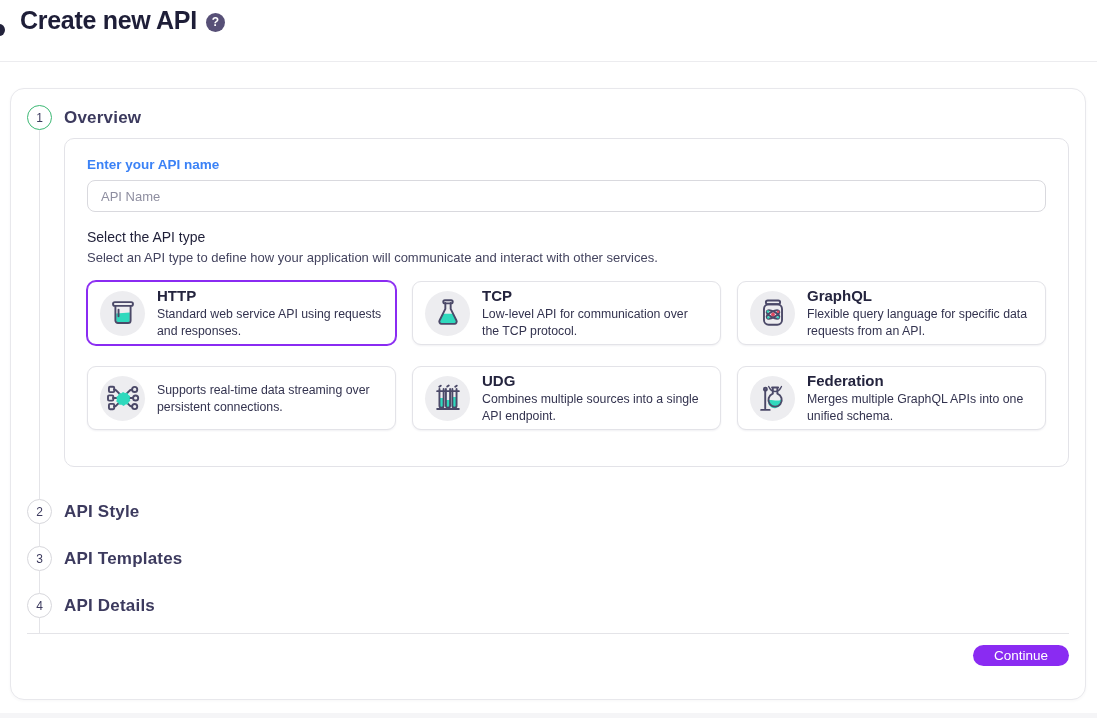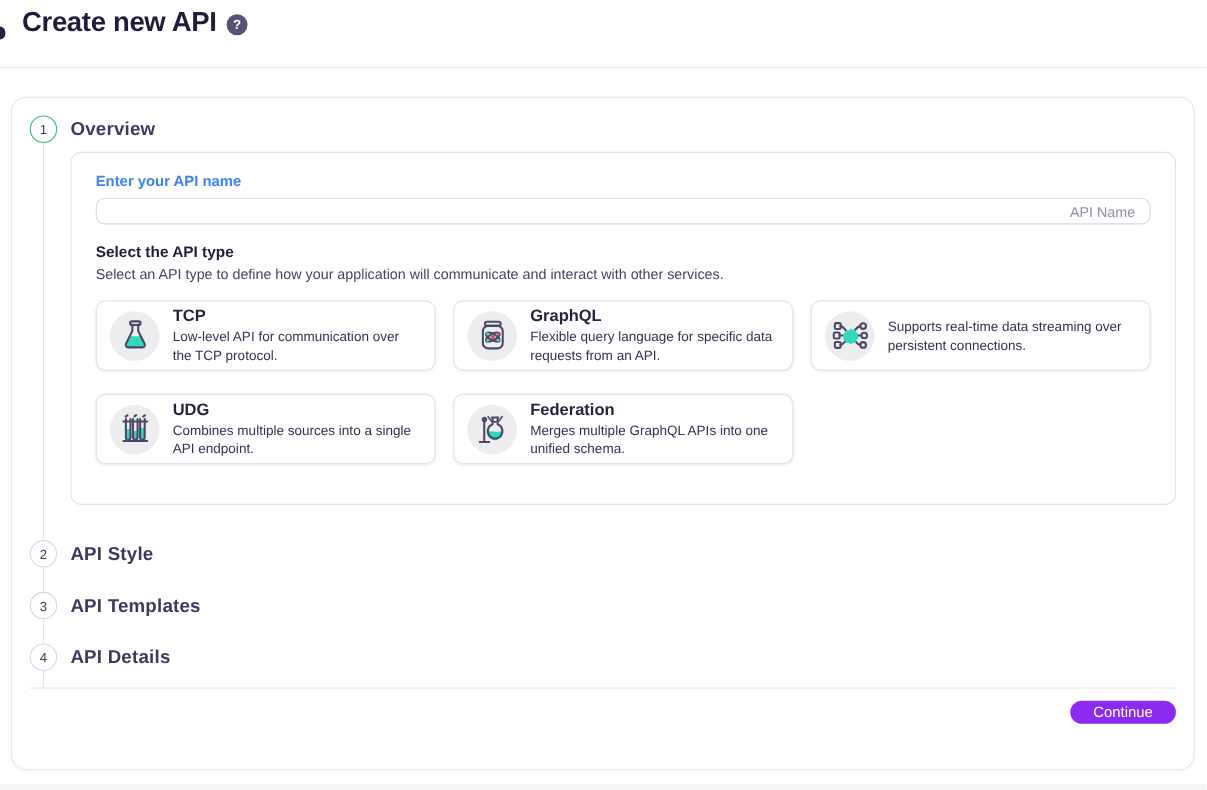--- a/index.html
+++ b/index.html
@@ -36,25 +36,25 @@
                 letter-spacing:0.2px; }
   .step-first { min-height:0; }
   .step-first .step-body { padding-bottom:32px; }
   .step-collapsed { height:47px; }
   .step-last { height:40px; }
 
   
   .panel { margin-top:8px; border:1px solid #e3e3e8; border-radius:10px;
            padding:18px 22px 36px 22px; background:#fff; }
   .field-label { font-size:13.5px; font-weight:bold; color:#3b82f6; margin-bottom:8px; }
-  .text-input { width:100%; height:24px; border:1px solid #d9d9de; border-radius:8px;
+  .text-input { width:100%; height:32px; border:1px solid #d9d9de; border-radius:8px;
                 padding:0 13px; font-size:13px; color:#24243e; outline:none;
-                font-family:"Liberation Sans", sans-serif; background:#fff;text-align:right; }
+                font-family:"Liberation Sans", sans-serif; background:#fff; }
   .text-input::placeholder { color:#8e8ea0; }
-  .section-title { font-size:14px; font-weight:bold; color:#1f1f38; margin-top:17px; }
+  .section-title { font-size:14px; font-weight:normal; color:#1f1f38; margin-top:17px; }
   .section-desc { font-size:13px; color:#44445f; margin-top:5px; }
 
   .type-grid { display:grid; grid-template-columns:repeat(3,1fr); gap:21px 16px;
                margin-top:16px; }
   .type-card { display:flex; align-items:center; gap:12px; padding:9px 12px;
                border:1px solid #e3e3e8; border-radius:9px; background:#fff; height:64px;
                box-shadow:0 1px 2px rgba(46,41,81,0.07); cursor:pointer; }
   .type-card.selected { border-color:#8a2bf2; box-shadow:0 0 0 1px #8a2bf2; }
   .icon-circle { width:45px; height:45px; border-radius:50%; background:#ededf0;
                  flex:none; display:flex; align-items:center; justify-content:center; }
@@ -97,20 +97,34 @@
 
       <div class="panel">
         <div class="field-label">Enter your API name</div>
         <input class="text-input" type="text" placeholder="API Name" style="">
 
         <div class="section-title">Select the API type</div>
         <div class="section-desc">Select an API type to define how your application will communicate and interact with other services.</div>
 
         <div class="type-grid">
 
+          <div class="type-card selected">
+            <span class="icon-circle">
+              <svg width="38" height="38" viewBox="0 0 40 40">
+                <path class="teal" d="M12.8 20.5 L27.2 19.5 v8.3 a2.4 2.4 0 0 1 -2.4 2.4 H15.2 a2.4 2.4 0 0 1 -2.4 -2.4 z"></path>
+                <path class="stroke" d="M12 12.5 v15.3 a2.7 2.7 0 0 0 2.7 2.7 h10.6 a2.7 2.7 0 0 0 2.7 -2.7 V12.5"></path>
+                <rect class="stroke" x="9.5" y="8.5" width="21" height="4" rx="2"></rect>
+                <path class="stroke" d="M15.3 16.5 v7" stroke-width="1.4"></path>
+              </svg>
+            </span>
+            <div class="type-text">
+              <div class="type-name">HTTP</div>
+              <div class="type-desc">Standard web service API using requests and responses.</div>
+            </div>
+          </div>
 
           <div class="type-card">
             <span class="icon-circle">
               <svg width="38" height="38" viewBox="0 0 40 40">
                 <path class="teal" d="M14.6 20.8 l-3.5 7 a2.3 2.3 0 0 0 2.1 3.3 h13.6 a2.3 2.3 0 0 0 2.1 -3.3 l-3.5 -7 z"></path>
                 <path class="stroke" d="M17.2 9.5 v6.2 l-6.1 12.2 a2.4 2.4 0 0 0 2.1 3.5 h13.6 a2.4 2.4 0 0 0 2.1 -3.5 L22.8 15.7 V9.5"></path>
                 <rect class="stroke" x="15" y="6.5" width="10" height="3.4" rx="1.7"></rect>
               </svg>
             </span>
             <div class="type-text">

